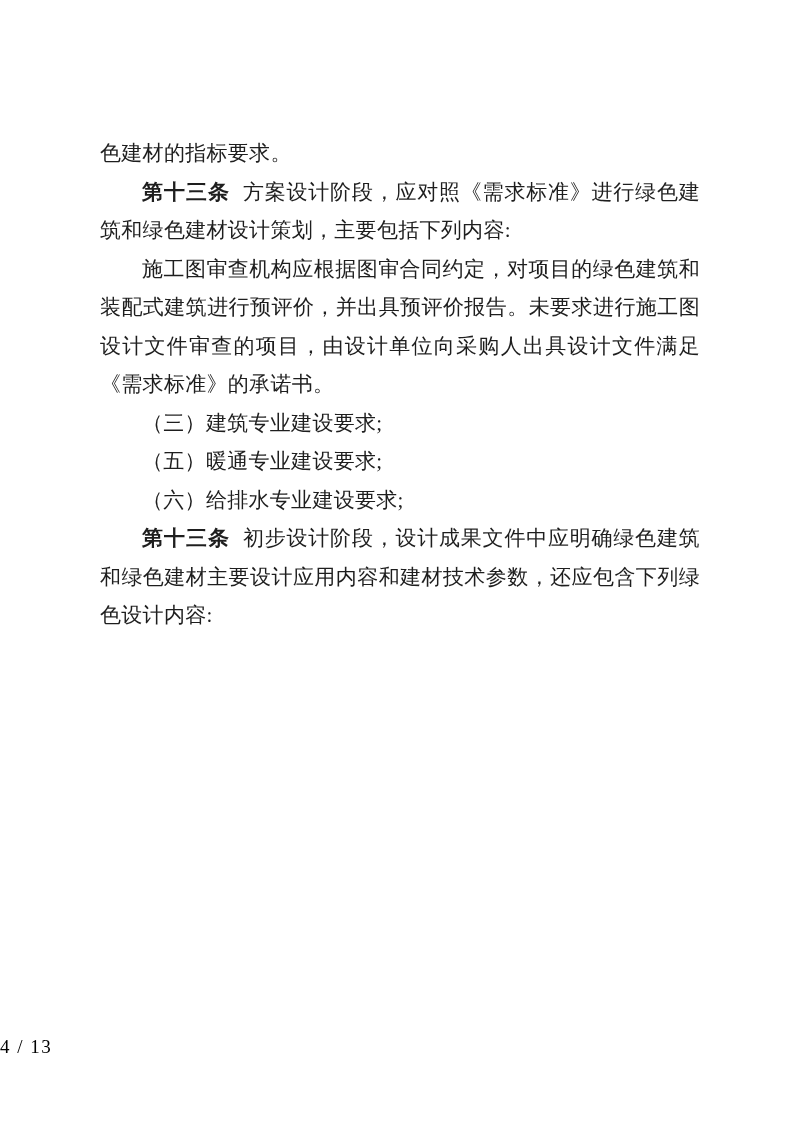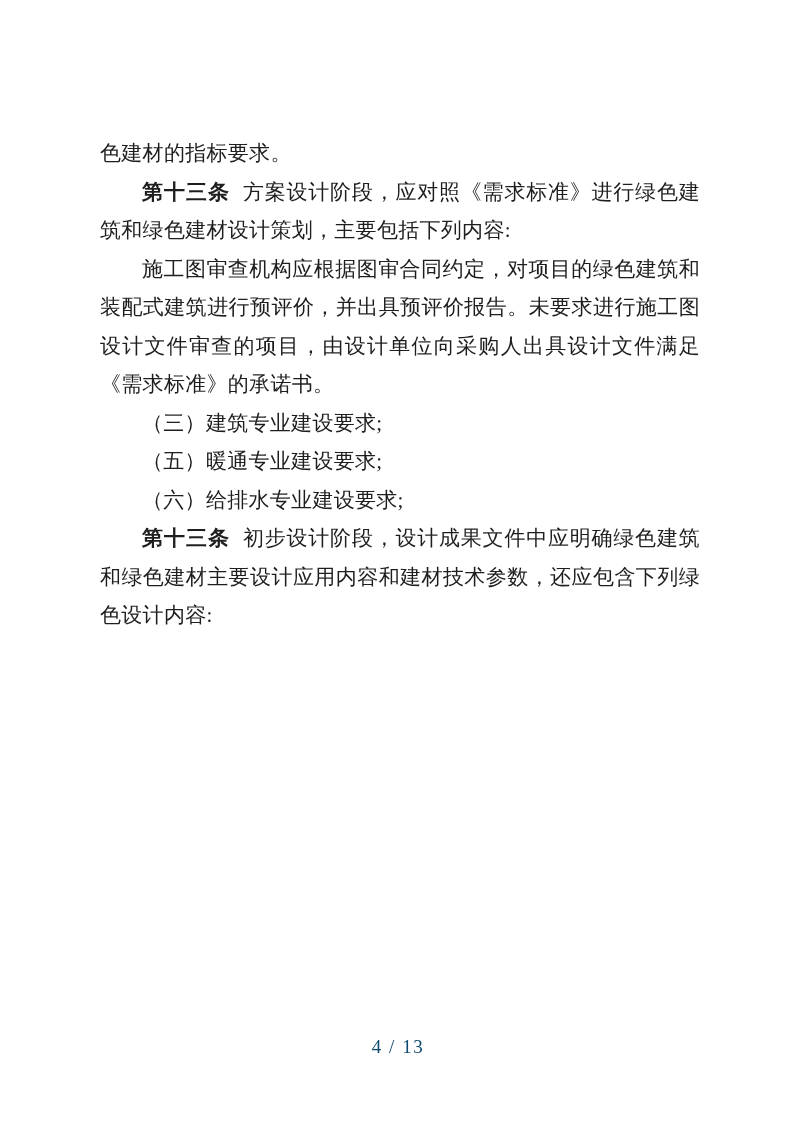--- a/index.html
+++ b/index.html
@@ -39,24 +39,23 @@
     font-weight: 700;
     font-family: "Liberation Sans", sans-serif;
     margin-right: 13px;
     letter-spacing: 0.5px;
   }
   .footer {
     position: absolute;
     left: 0;
     top: 1036px;
     width: 100%;
-    text-align: center;
     font-size: 19px;
     letter-spacing: 1.5px;
-    color: #0c4a6e;
+    color: #000000;
   }
 </style>
 </head>
 <body>
 
 <div class="page">
 
   <div class="content">
 
     <p class="para no-indent"><span>色建材的指标要求。</span></p>

